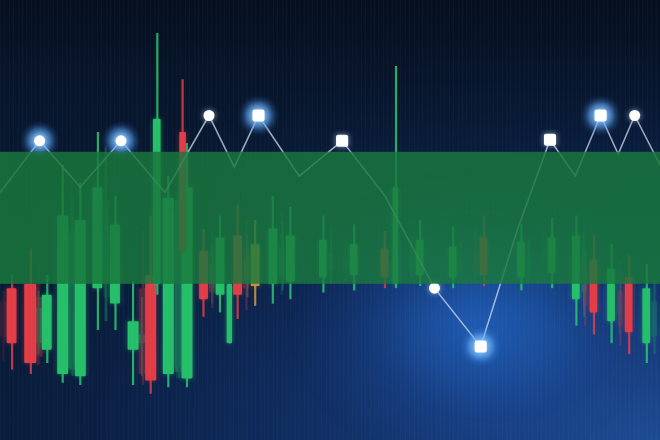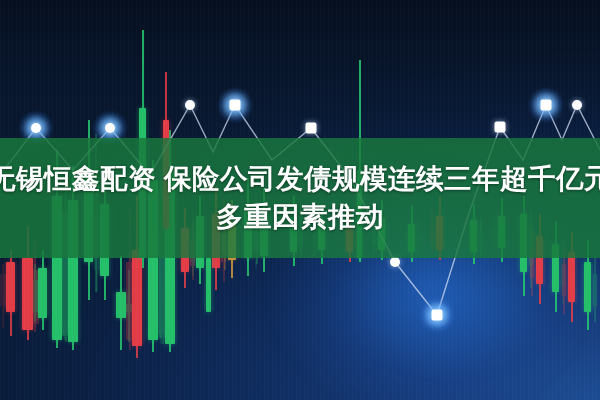--- a/index.html
+++ b/index.html
@@ -444,18 +444,14 @@
       <div class="node square" style="left: 437px; top: 315px; width: 11px; height: 11px; box-shadow: rgba(150, 205, 255, 0.9) 0px 0px 10px 3px;"></div>
       <div class="node square" style="left: 500px; top: 127px; width: 11px; height: 11px; box-shadow: rgba(190, 215, 255, 0.45) 0px 0px 5px 1px;"></div>
       <div class="node-glow" style="left: 546px; top: 105px; width: 46px; height: 46px; background: radial-gradient(closest-side, rgba(190, 225, 255, 0.95), rgba(70, 160, 255, 0.55) 32%, rgba(30, 110, 230, 0.18) 60%, rgba(0, 0, 0, 0) 78%);"></div>
       <div class="node square" style="left: 546px; top: 105px; width: 11px; height: 11px; box-shadow: rgba(150, 205, 255, 0.9) 0px 0px 10px 3px;"></div>
       <div class="node circle" style="left: 577px; top: 105px; width: 10px; height: 10px; box-shadow: rgba(190, 215, 255, 0.45) 0px 0px 5px 1px;"></div>
     </div>
 
   <div class="green-band" style="top: 138px; height: 120px; background: rgba(26, 122, 62, 0.8);"></div>
   <div class="green-band-shade" style="top: 138px; height: 120px;"></div>
 
-  <div class="title-wrap" style="top: 138px; height: 120px;">
-    <div class="title-line l1">无锡恒鑫配资 保险公司发债规模连续三年超千亿元</div>
-    <div class="title-line l2">多重因素推动</div>
-  </div>
 
 </div>
 
 </body></html>

